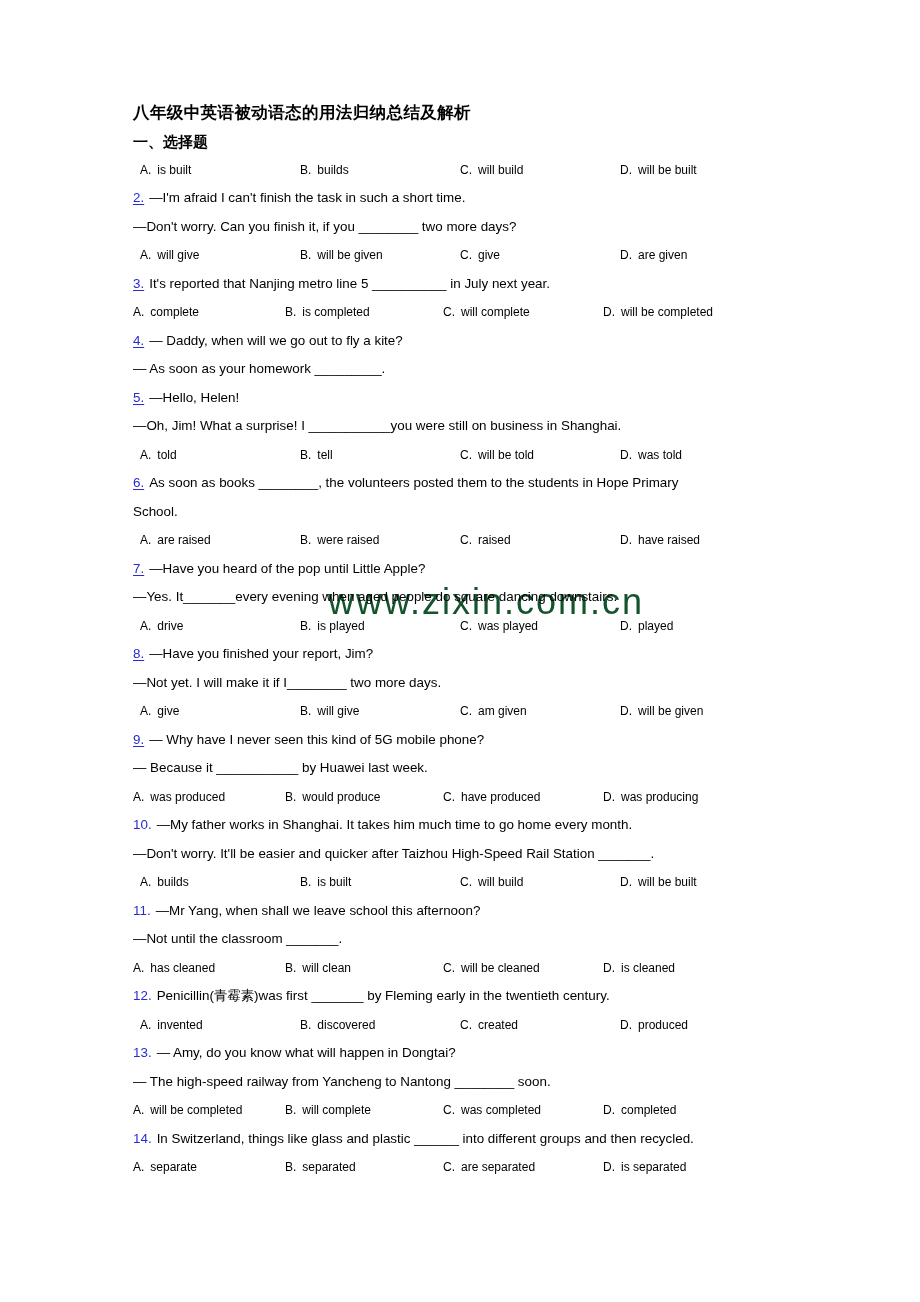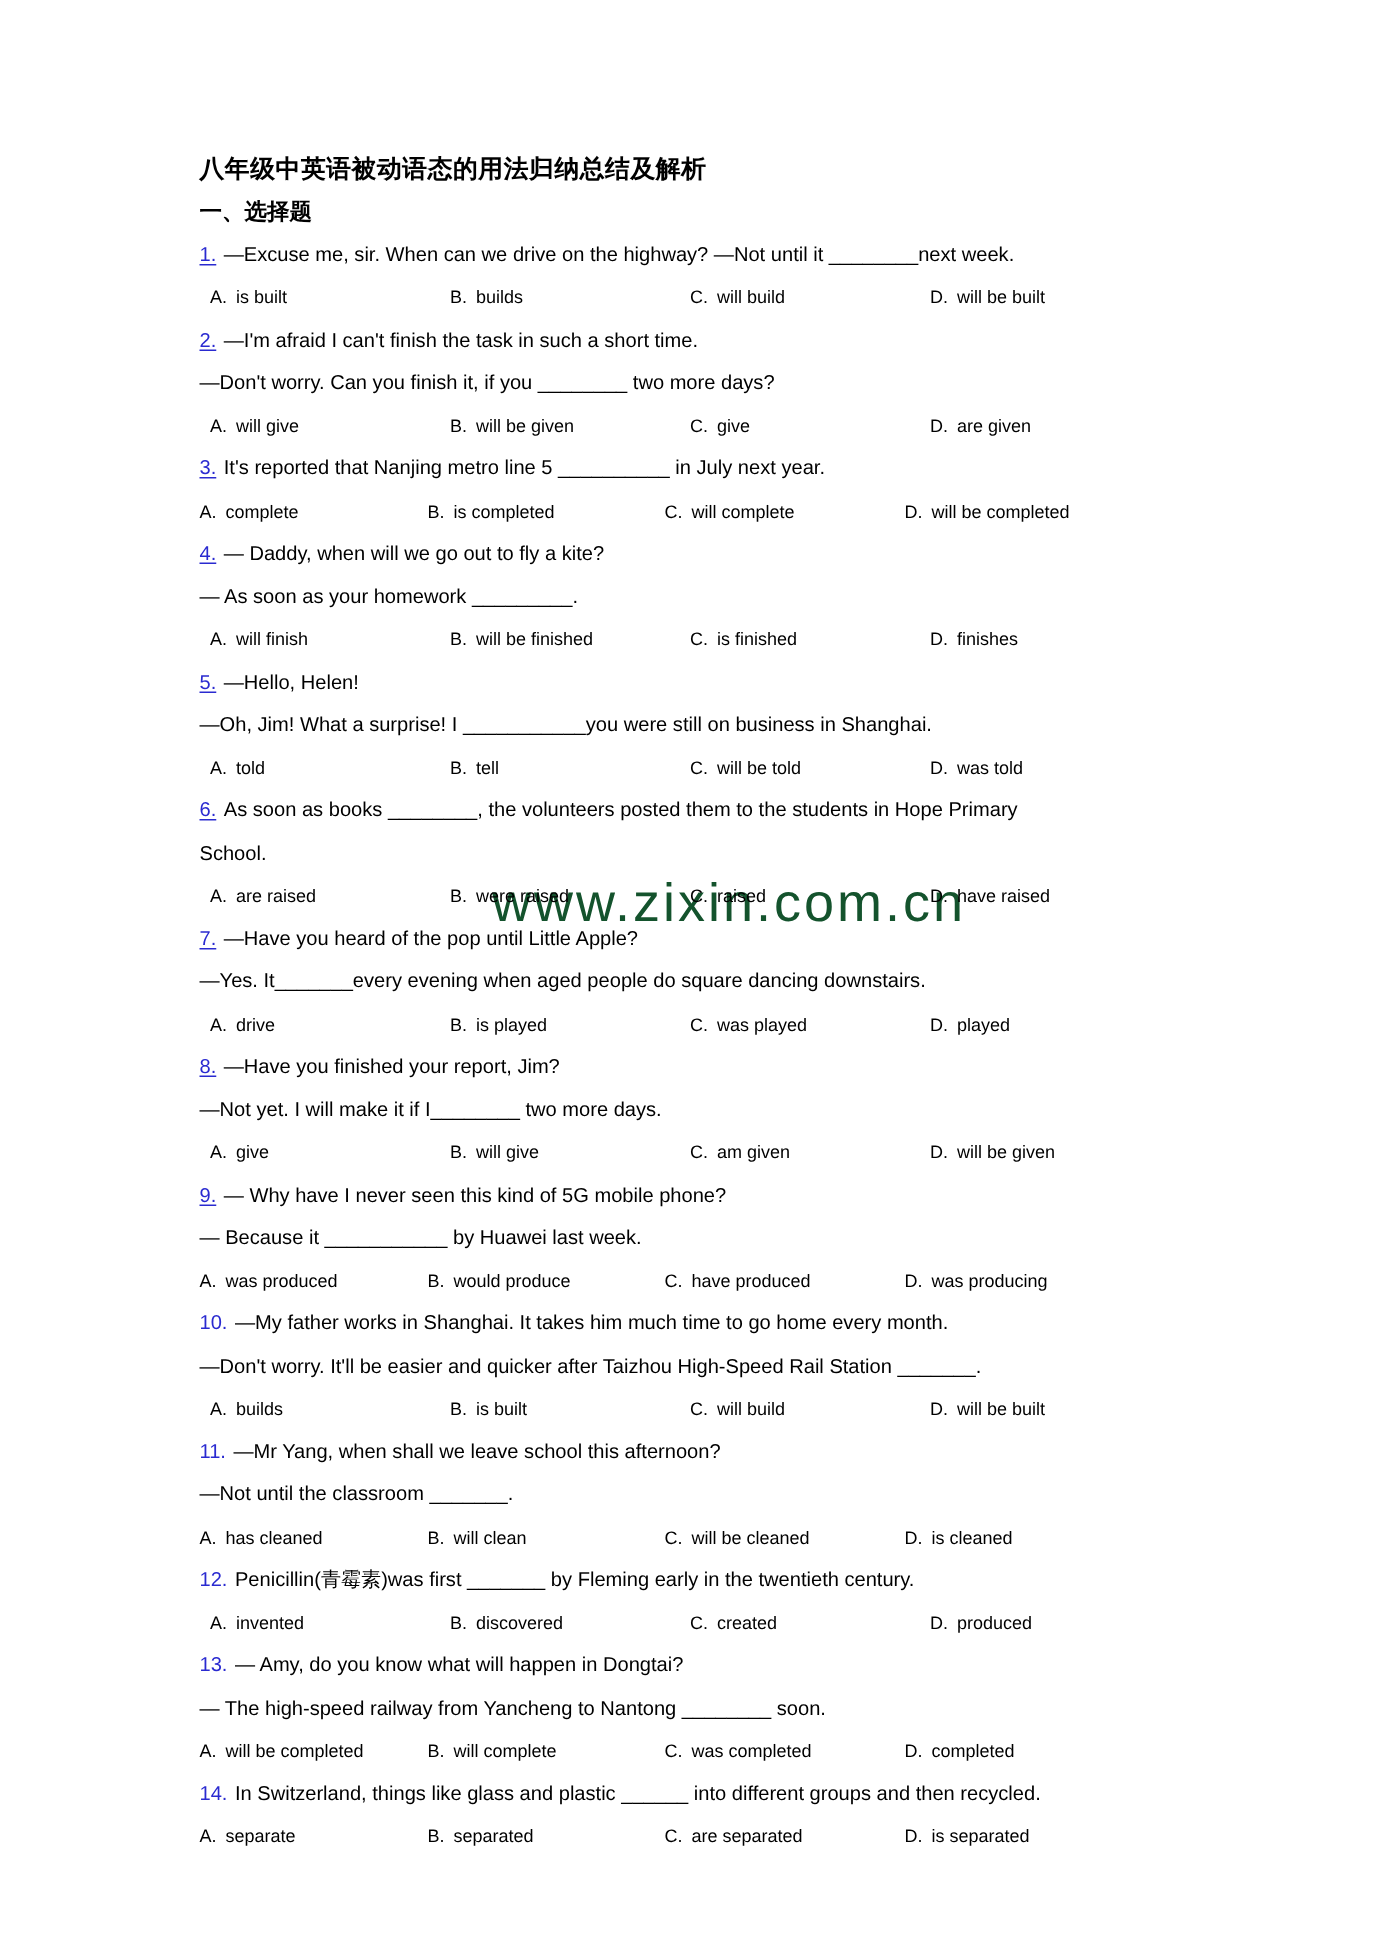--- a/index.html
+++ b/index.html
@@ -131,21 +131,20 @@
   <div class="watermark">www.zixin.com.cn</div>
 
   <div class="content">
 
     <h1 class="doc-title">八年级中英语被动语态的用法归纳总结及解析</h1>
 
     <div class="section-head">一、选择题</div>
 
     <div class="qlist">
         <div class="q">
-          <div class="qline"><span class="qnum">1.</span><span>—Excuse me, sir. When can we drive on the highway?  —Not until it ________next week.</span></div>
           <div class="opts">
             <div class="opt opt-a"><span class="lbl">A.</span><span>is built</span></div>
             <div class="opt opt-b"><span class="lbl">B.</span><span>builds</span></div>
             <div class="opt opt-c"><span class="lbl">C.</span><span>will build</span></div>
             <div class="opt opt-d"><span class="lbl">D.</span><span>will be built</span></div>
           </div>
         </div>
         <div class="q">
           <div class="qline"><span class="qnum">2.</span><span>—I'm afraid I can't finish the task in such a short time.</span></div>
           <div class="qline"><span>—Don't worry. Can you finish it, if you ________ two more days?</span></div>
@@ -161,26 +160,20 @@
           <div class="opts tight">
             <div class="opt opt-a"><span class="lbl">A.</span><span>complete</span></div>
             <div class="opt opt-b"><span class="lbl">B.</span><span>is completed</span></div>
             <div class="opt opt-c"><span class="lbl">C.</span><span>will complete</span></div>
             <div class="opt opt-d"><span class="lbl">D.</span><span>will be completed</span></div>
           </div>
         </div>
         <div class="q">
           <div class="qline"><span class="qnum">4.</span><span>— Daddy, when will we go out to fly a kite?</span></div>
           <div class="qline"><span>— As soon as your homework _________.</span></div>
-          <div class="opts">
-            <div class="opt opt-a"><span class="lbl">A.</span><span>will finish</span></div>
-            <div class="opt opt-b"><span class="lbl">B.</span><span>will be finished</span></div>
-            <div class="opt opt-c"><span class="lbl">C.</span><span>is finished</span></div>
-            <div class="opt opt-d"><span class="lbl">D.</span><span>finishes</span></div>
-          </div>
         </div>
         <div class="q">
           <div class="qline"><span class="qnum">5.</span><span>—Hello, Helen!</span></div>
           <div class="qline"><span>—Oh, Jim! What a surprise! I ___________you were still on business in Shanghai.</span></div>
           <div class="opts">
             <div class="opt opt-a"><span class="lbl">A.</span><span>told</span></div>
             <div class="opt opt-b"><span class="lbl">B.</span><span>tell</span></div>
             <div class="opt opt-c"><span class="lbl">C.</span><span>will be told</span></div>
             <div class="opt opt-d"><span class="lbl">D.</span><span>was told</span></div>
           </div>

